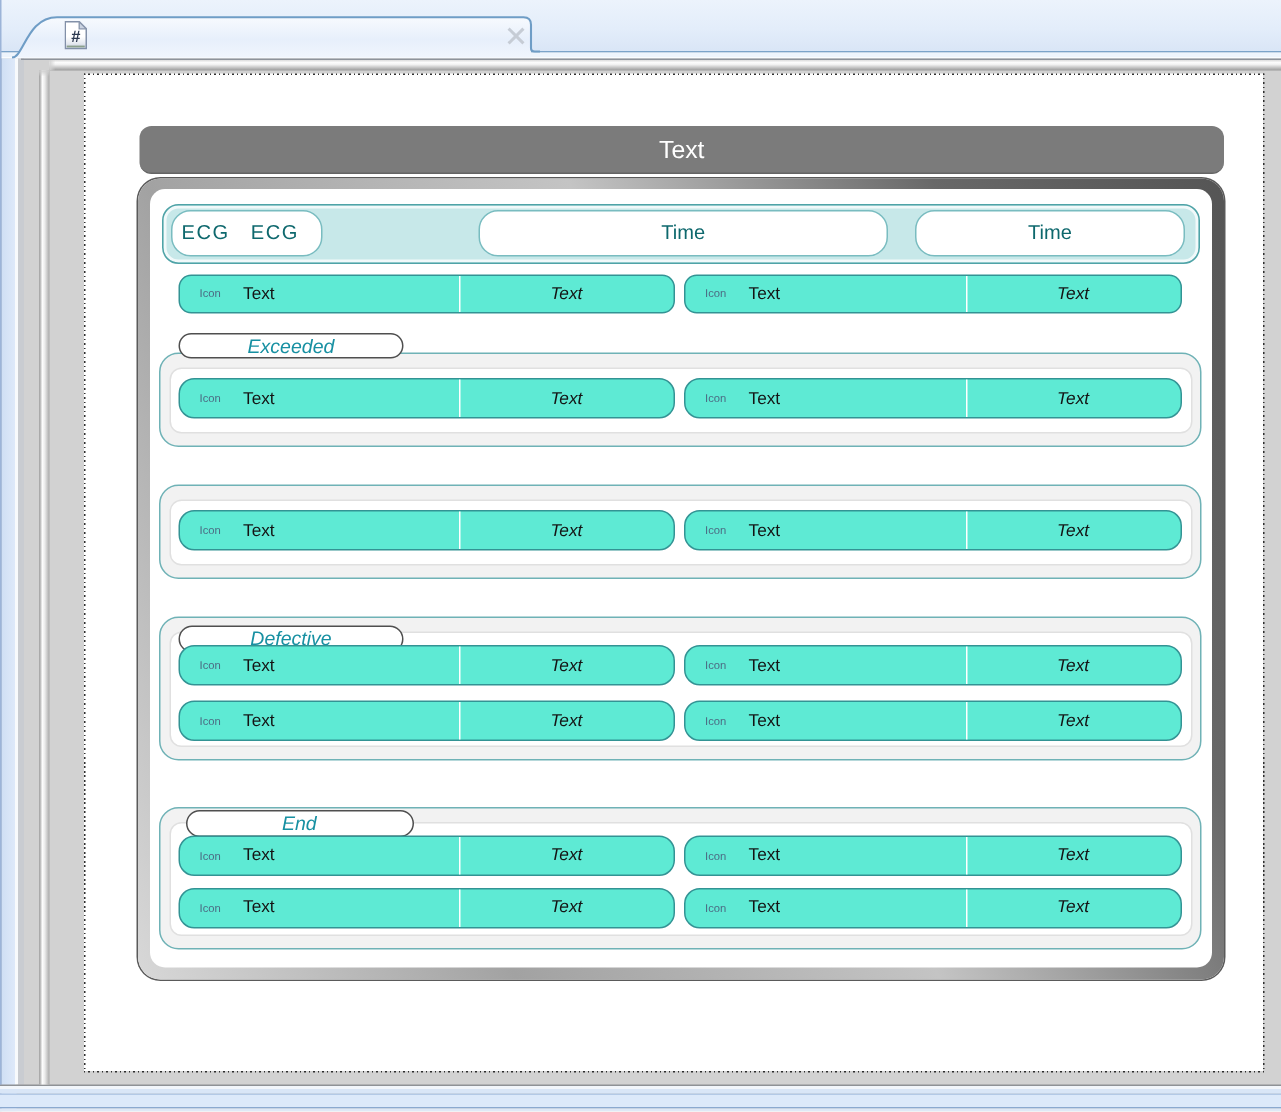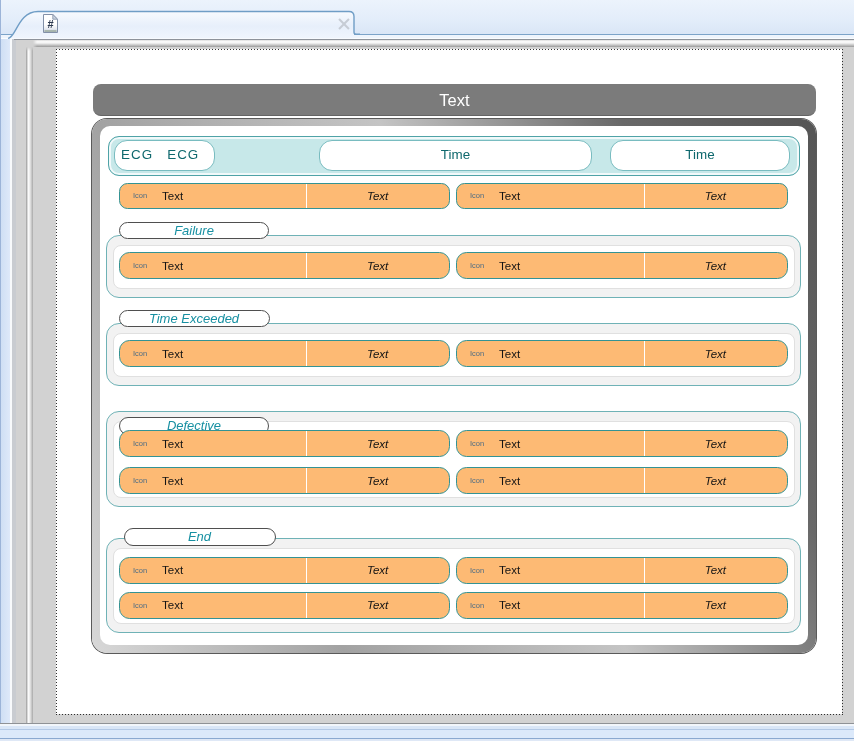--- a/index.html
+++ b/index.html
@@ -65,23 +65,23 @@
   #g1{top:234.5px;height:63px;}
   #g2{top:322.5px;height:63px;}
   #g3{top:411px;height:95.5px;}
   #g4{top:537.5px;height:95.5px;}
 
   .lpill{height:17.5px;background:#fff;border:1.1px solid #4f4f4f;border-radius:9.5px;box-sizing:border-box;
     text-align:center;font-style:italic;font-size:13px;color:#1790a2;line-height:15px;}
   #lp1{left:119px;top:221.5px;width:150px;}
   #lp2{left:118.5px;top:309.5px;width:151px;}
   #lp3{left:119px;top:417px;width:150px;}
-  #lp4{left:123.5px;top:528px;width:152px;}
-
-  .row{position:absolute;background:#fdba74;border:1.4px solid #339394;border-radius:10.5px;box-sizing:border-box;}
+  #lp4{left:123.5px;top:540px;width:152px;}
+
+  .row{position:absolute;background:#5eead4;border:1.4px solid #339394;border-radius:10.5px;box-sizing:border-box;}
   .row .icn{position:absolute;left:13px;top:0;bottom:0;display:flex;align-items:center;font-size:7.5px;color:#4c6c84;}
   .row .lbl{position:absolute;left:42px;top:0;bottom:0;display:flex;align-items:center;font-size:11.5px;color:#141414;}
   .row .dv{position:absolute;left:56.6%;top:0px;bottom:0px;width:1px;background:#fff;}
   .row .itx{position:absolute;left:56.6%;right:0;top:0;bottom:0;display:flex;align-items:center;justify-content:center;
     font-style:italic;font-size:11.5px;color:#141414;}
 </style>
 </head>
 <body>
 <div id="stage">
 
@@ -157,22 +157,21 @@
   <div class="abs grp" id="g2">
       <div class="grpin"></div>
     </div>
   <div class="abs grp" id="g3">
       <div class="grpin"></div>
     </div>
   <div class="abs grp" id="g4">
       <div class="grpin"></div>
     </div>
 
-  <div class="abs lpill" id="lp1">Failure</div>
-  <div class="abs lpill" id="lp2">Time Exceeded</div>
+  <div class="abs lpill" id="lp1">Exceeded</div>
   <div class="abs lpill" id="lp3">Defective</div>
   <div class="abs lpill" id="lp4">End</div>
   <div class="row" style="left:119px;top:183px;width:331px;height:25.5px;border-radius:8.5px;">
       <span class="icn">Icon</span>
       <span class="lbl">Text</span>
       <i class="dv"></i>
       <span class="itx">Text</span>
     </div>
   <div class="row" style="left:456px;top:183px;width:332px;height:25.5px;border-radius:8.5px;">
       <span class="icn">Icon</span>

